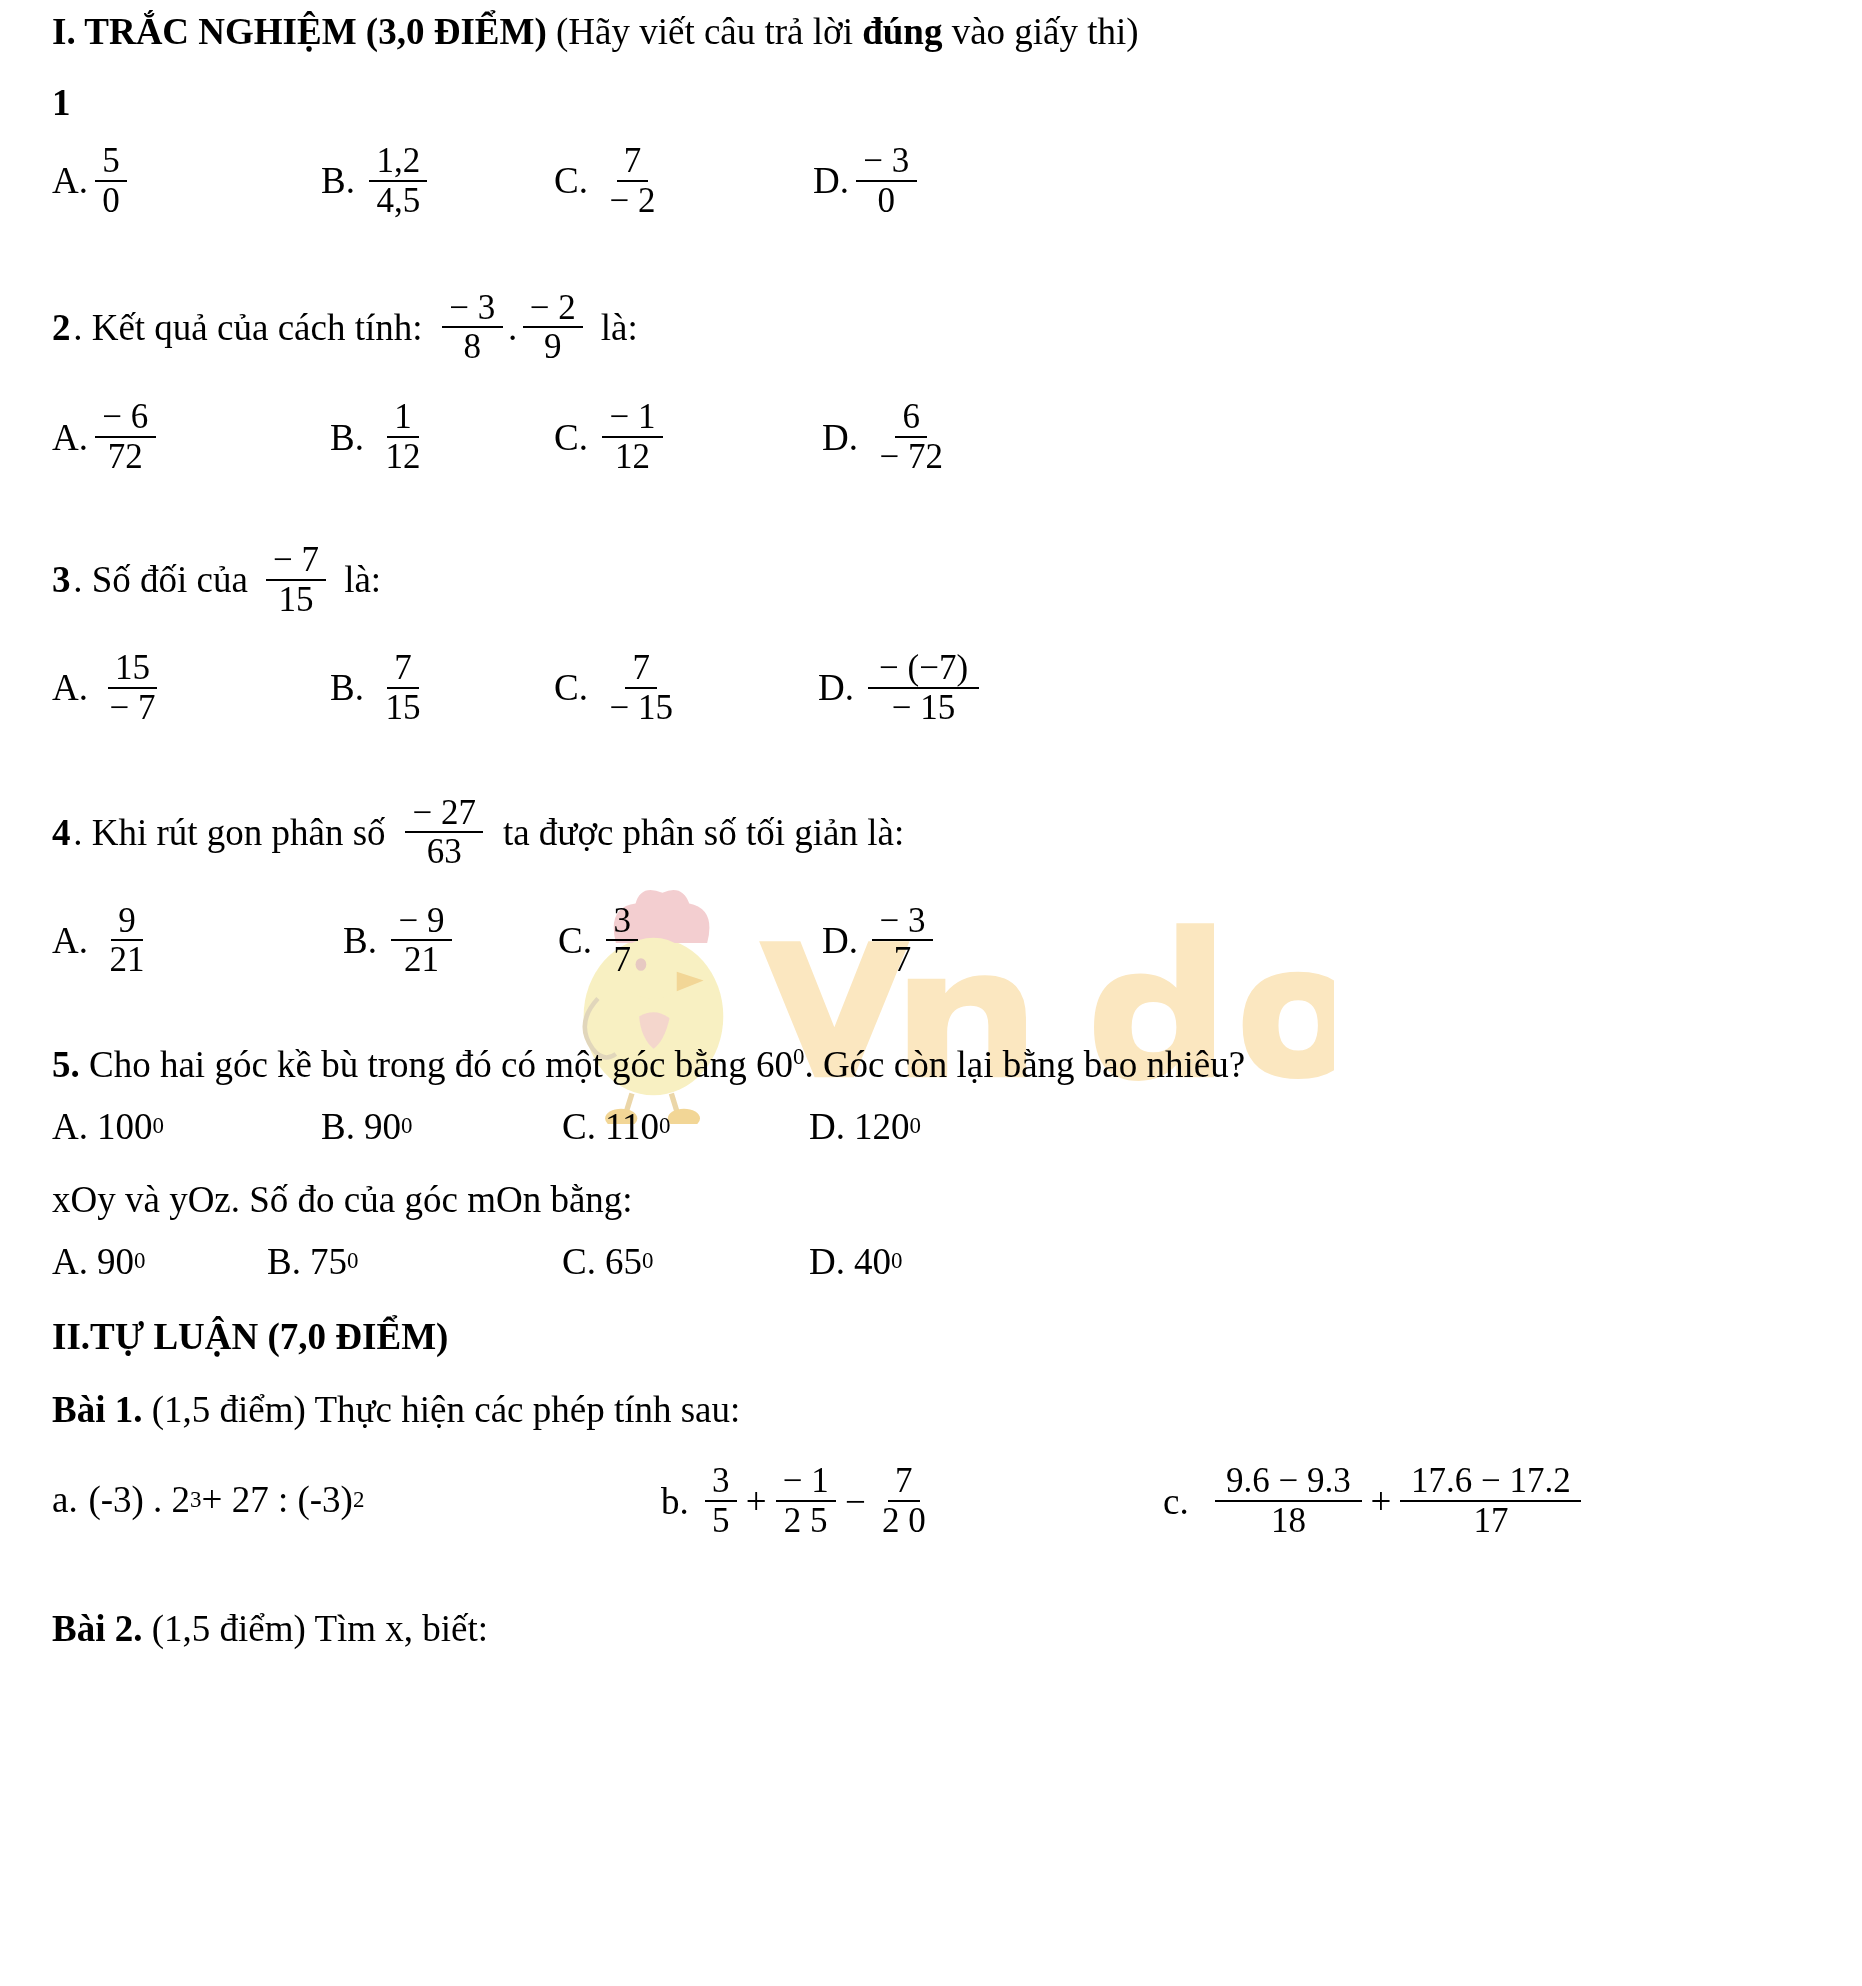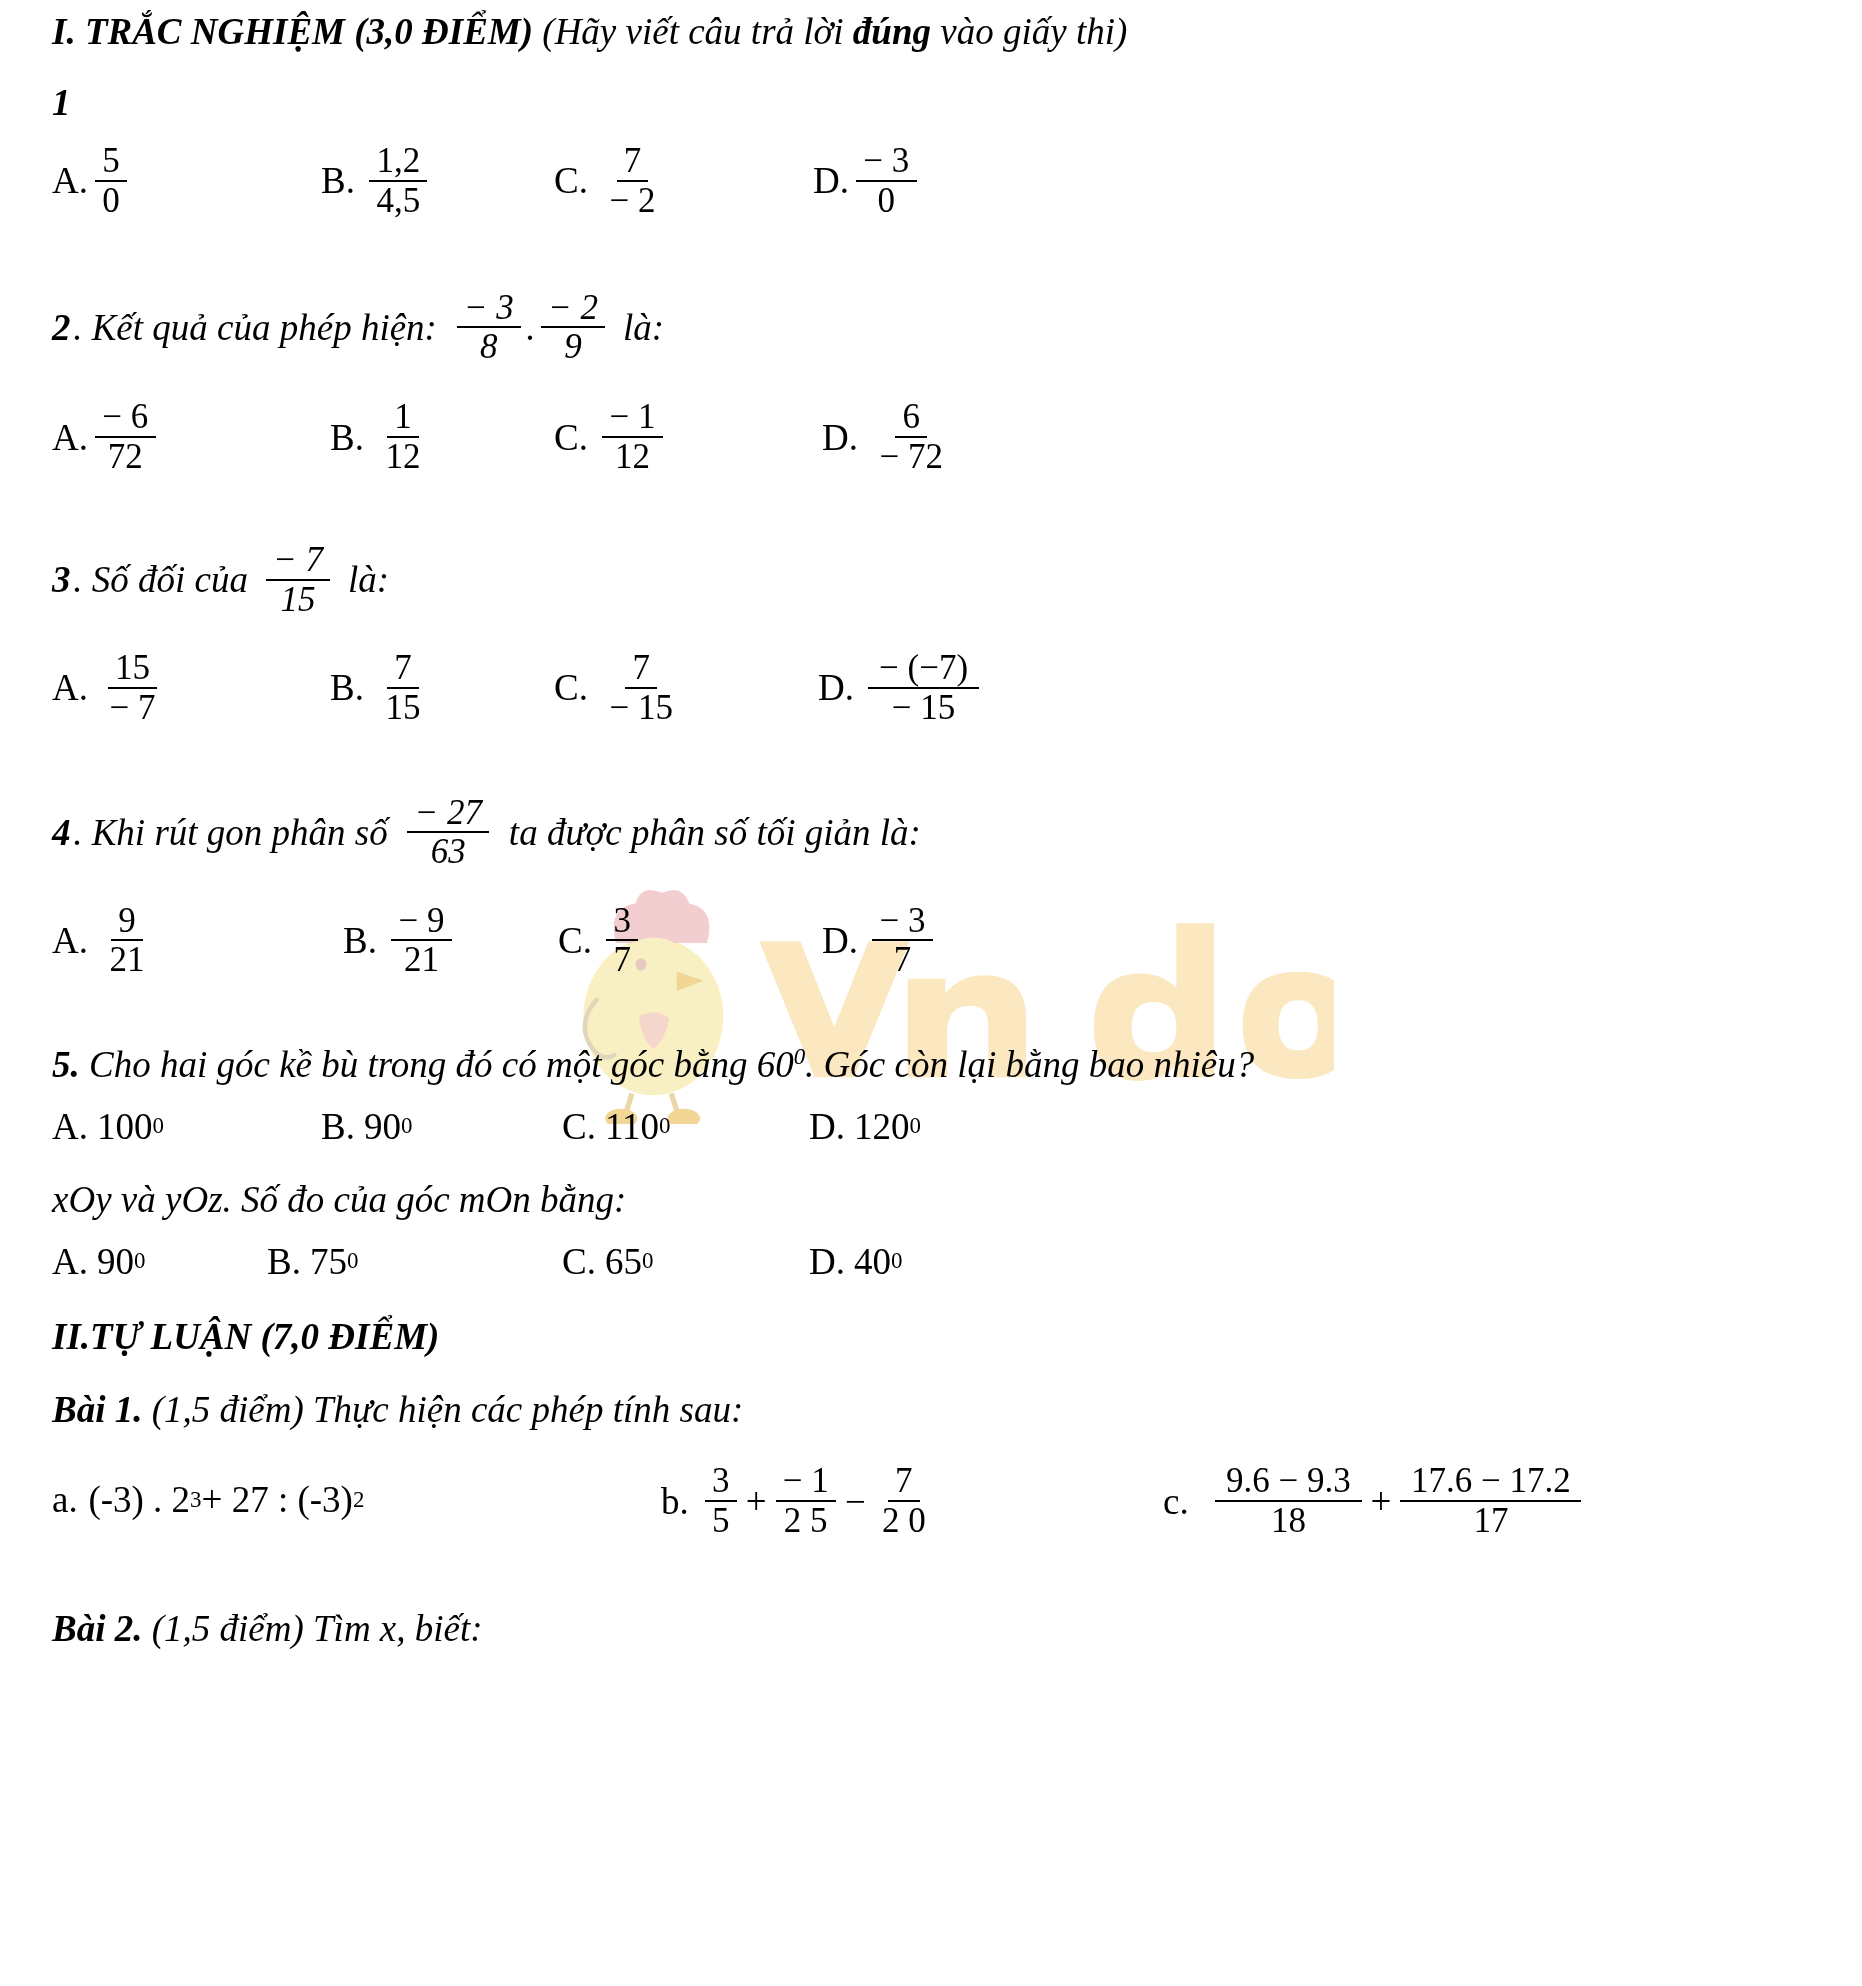--- a/index.html
+++ b/index.html
@@ -41,21 +41,20 @@
     position: relative;
     z-index: 2;
     padding: 12.5px 36px 0 52px;
   }
 
   .line {
     position: relative;
     font-size: 37px;
     line-height: 1.0;
     white-space: nowrap;
-    font-style: italic;
   }
 
   .heading {
     font-weight: bold;
     margin-bottom: 34px;
   }
   .heading .norm { font-weight: normal; }
   .heading .norm b { font-weight: bold; }
 
   .qtext {
@@ -204,21 +203,21 @@
           <span class="num-part">− 3</span>
           <span class="den-part">0</span>
         </span>
       </div>
     </div>
 
     <div class="spacer-28"></div>
 
     <div class="line qtext">
       <span class="num">2</span>
-        <span>. Kết quả của phép hiện:</span>
+        <span>. Kết quả của cách tính:</span>
       <span class="frac" style="margin-left:19.7px;">
         <span class="num-part">− 3</span>
         <span class="den-part">8</span>
       </span>
       <span>.</span>
       <span class="frac">
         <span class="num-part">− 2</span>
         <span class="den-part">9</span>
       </span>
       <span style="margin-left:12.5px;">là:</span>

